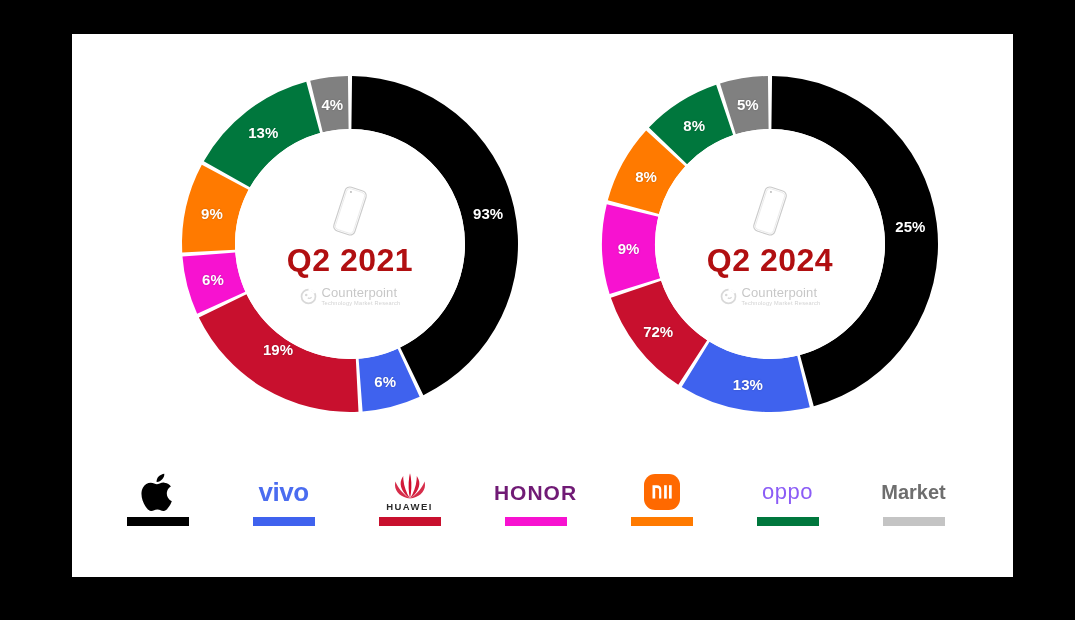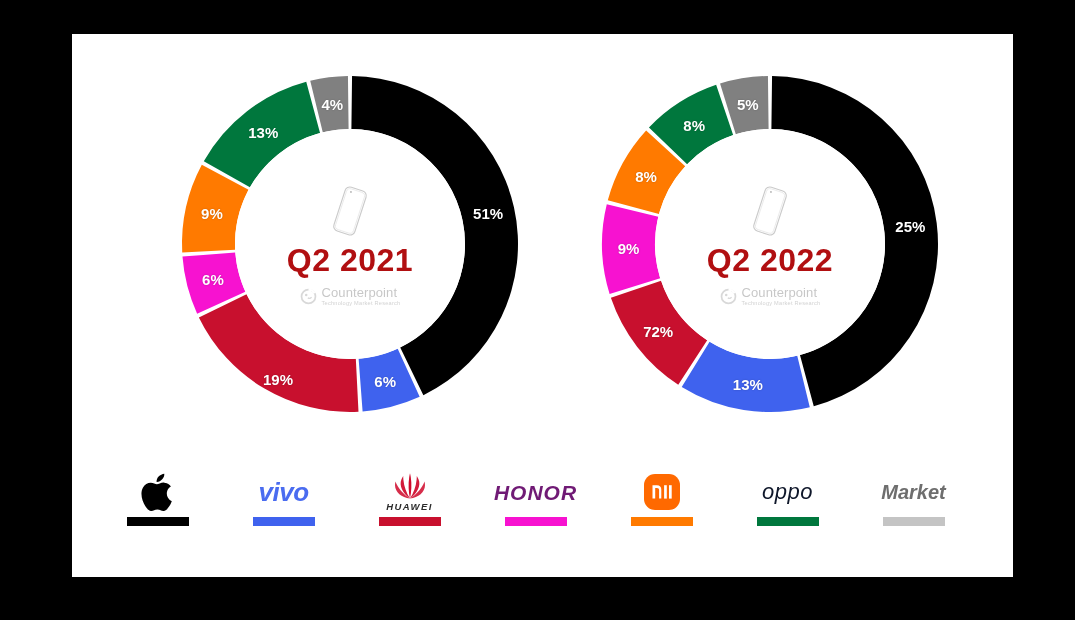--- a/index.html
+++ b/index.html
@@ -100,21 +100,20 @@
 
   
   .legend{
     position:absolute;
     left:0; top:436px;
     width:927px; height:90px;
     display:flex;
     justify-content:center;
     align-items:flex-start;
     gap:40px;
-    font-style:italic;
   }
   .legend-item{
     width:86px;
     display:flex;
     flex-direction:column;
     align-items:center;
   }
   .legend-logo{
     height:44px;
     display:flex;
@@ -129,21 +128,21 @@
   .vivo-word{
     font-size:26px;
     font-weight:bold;
     letter-spacing:-0.5px;
     color:#4a6cf0;
     line-height:1;
   }
   .oppo-word{
     font-size:22px;
     letter-spacing:.5px;
-    color:#0f172a;
+    color:#8b5cf6;
     line-height:1;
   }
   .honor-word{
     font-size:21px;
     font-weight:bold;
     letter-spacing:1px;
     color:#701a75;
     line-height:1;
   }
   .others-word{
@@ -205,23 +204,23 @@
               <circle cx="7.3" cy="8.3" r="1.5" fill="#b9b9b9"></circle>
               <path d="M9.2 11.6 A3.4 3.4 0 0 0 13.6 10.6" fill="none" stroke="#b9b9b9" stroke-width="1.5"></path>
             </svg>
             <div class="cp-text">
               <div class="cp-name">Counterpoint</div>
               <div class="cp-sub">Technology Market Research</div>
             </div>
           </div>
         </div>
         <div id="labels-0">
-            <div class="slice-label" style="left: 338.092px; top: 169.133px;">51%</div>
+            <div class="slice-label" style="left: 338.092px; top: 169.133px;">93%</div>
             <div class="slice-label" style="left: 235.19px; top: 337.055px;">6%</div>
-            <div class="slice-label" style="left: 127.971px; top: 335px;">19%</div>
+            <div class="slice-label" style="left: 127.971px; top: 305px;">19%</div>
             <div class="slice-label" style="left: 62.9455px; top: 235.19px;">6%</div>
             <div class="slice-label" style="left: 61.9078px; top: 169.133px;">9%</div>
             <div class="slice-label" style="left: 113.274px; top: 88.1931px;">13%</div>
             <div class="slice-label" style="left: 182.265px; top: 59.6158px;">4%</div>
           </div>
       </div>
 
       <div class="chart-block c1">
         <div class="donut">
           <svg viewBox="0 0 400 400">
@@ -237,21 +236,21 @@
           </svg>
         </div>
         <div class="donut-center">
           <svg class="phone-ico" viewBox="0 0 40 58">
             <g transform="rotate(18 20 29)">
               <rect x="9" y="6" width="22" height="46" rx="5" ry="5" fill="#ffffff" stroke="#b9b9b9" stroke-width="1.1"></rect>
               <rect x="10.6" y="7.6" width="18.8" height="42.8" rx="4" ry="4" fill="none" stroke="#dcdcdc" stroke-width="0.7"></rect>
               <circle cx="15" cy="10.6" r="0.95" fill="#9d9d9d"></circle>
             </g>
           </svg>
-          <div class="period-label">Q2 2022</div>
+          <div class="period-label">Q2 2024</div>
           <div class="cp-logo">
             <svg class="cp-mark" viewBox="0 0 20 20">
               <circle cx="10" cy="10" r="8.2" fill="none" stroke="#b9b9b9" stroke-width="2"></circle>
               <path d="M10 1.8 A8.2 8.2 0 0 1 17.2 6.1" fill="none" stroke="#ffffff" stroke-width="2.6"></path>
               <circle cx="7.3" cy="8.3" r="1.5" fill="#b9b9b9"></circle>
               <path d="M9.2 11.6 A3.4 3.4 0 0 0 13.6 10.6" fill="none" stroke="#b9b9b9" stroke-width="1.5"></path>
             </svg>
             <div class="cp-text">
               <div class="cp-name">Counterpoint</div>
               <div class="cp-sub">Technology Market Research</div>

